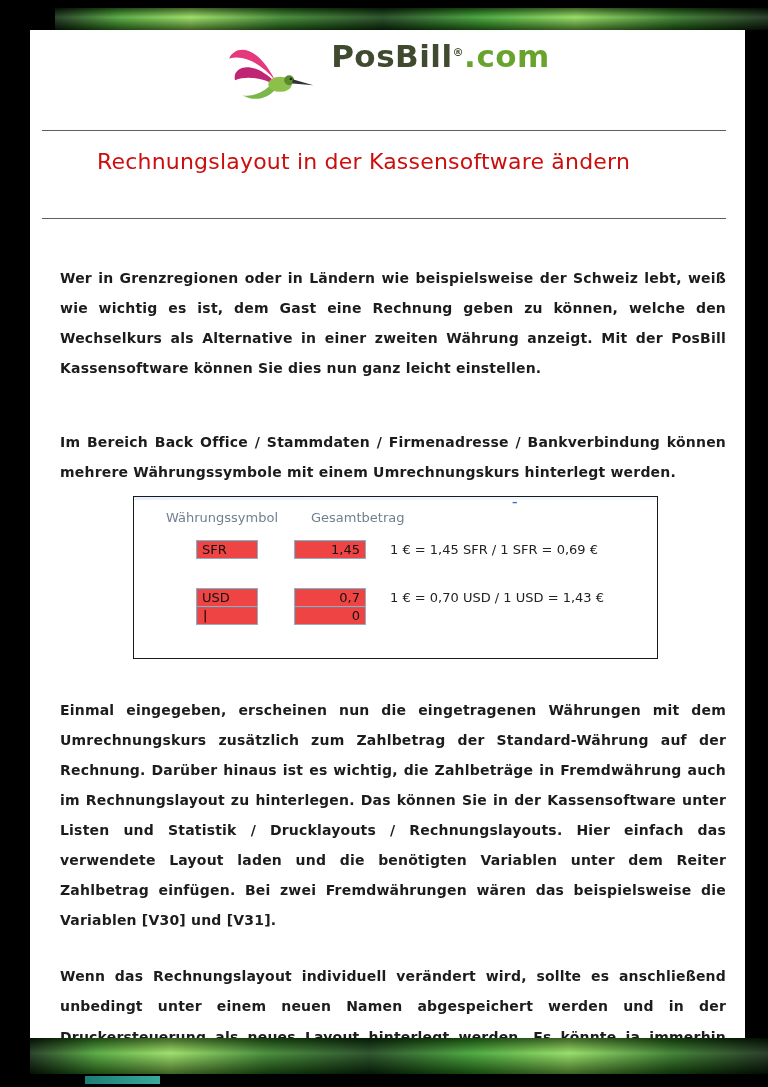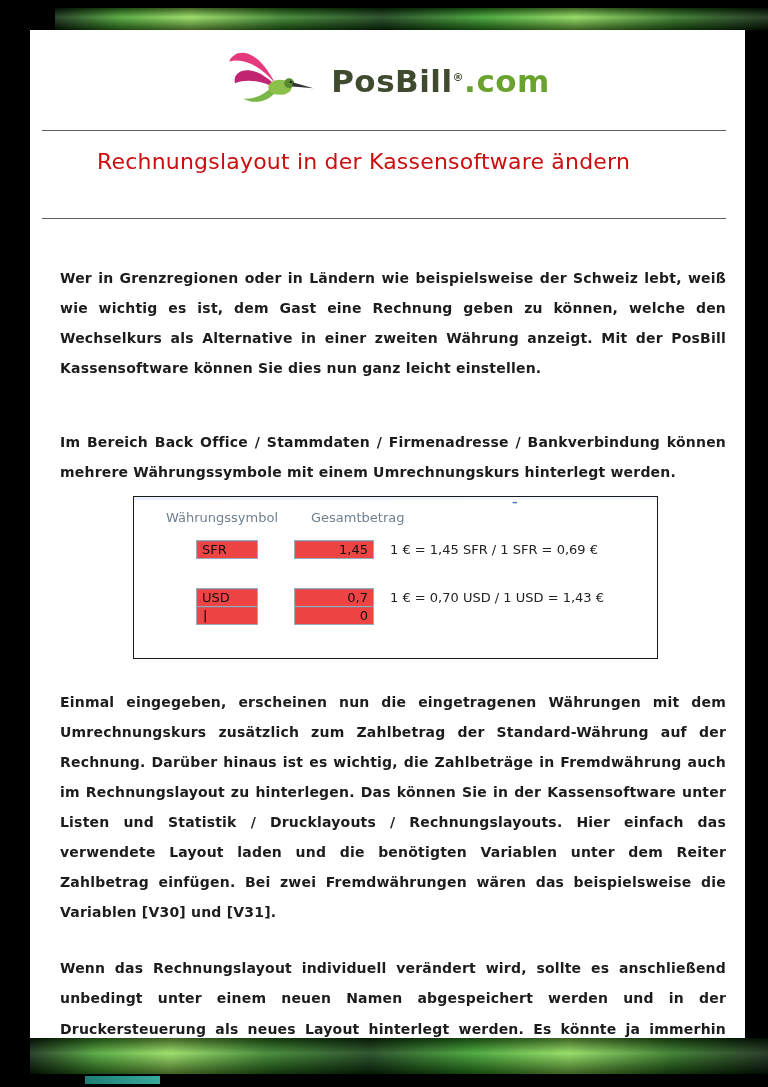--- a/index.html
+++ b/index.html
@@ -20,58 +20,58 @@
   .teal-accent{
     position:absolute;top:1076px;left:85px;width:75px;height:8px;
     background:linear-gradient(90deg,#1d7d74,#38aa9c);
   }
   
   .content{
     position:absolute;left:30px;top:30px;width:715px;height:1008px;
     background:#ffffff;overflow:hidden;
   }
   
-  .logo-row{display:flex;justify-content:center;align-items:center;margin-top:8px;height:86px;}
+  .logo-row{display:flex;justify-content:center;align-items:flex-start;margin-top:8px;height:86px;}
   .logo-text{font-size:31px;font-weight:700;color:#3f4a2e;letter-spacing:.5px;}
   .logo-text .suffix{color:#69a32e;}
   .logo-text sup{font-size:11px;color:#3f4a2e;vertical-align:super;}
   .rule{border:none;border-top:1px solid #5f5f5f;margin:0 19px 0 12px;}
   .rule-1{margin-top:6px;}
   .rule-2{margin-top:44px;}
   .doc-title{
     margin:18px 0 0 67px;font-size:22px;font-weight:400;color:#cc0e0e;letter-spacing:.2px;
   }
   .para{
     font-size:14px;font-weight:700;color:#1c1c1c;text-align:justify;
     line-height:2.15;letter-spacing:.2px;margin:0 19px 0 30px;
   }
   .para-1{margin-top:44px;}
   .para-2{margin-top:44px;}
-  .para-3{margin-top:28px;}
+  .para-3{margin-top:36px;}
   .para-4{margin-top:26px;}
   
   .shot{
     position:relative;width:525px;height:163px;margin:8px 0 0 103px;
     border:1px solid #1a1a1a;background:#fff;box-sizing:border-box;
     font-weight:400;
   }
   .shot-topline{position:absolute;top:0;left:0;right:0;height:3px;
     background:linear-gradient(90deg,#e8f0fb,#f4f8fe);}
   .shot-min{position:absolute;top:-1px;left:378px;color:#3a6ecf;font-size:11px;font-weight:700;}
   .col-label{position:absolute;top:13px;color:#708090;font-size:13px;}
   .col-label-symbol{left:32px;}
   .col-label-rate{left:177px;}
   .in{
     position:absolute;height:19px;background:#ef4444;border:1px solid #96abbd;
     box-shadow:inset 1px 1px 0 rgba(110,135,160,.35);
     font-size:13px;color:#111;box-sizing:border-box;
     display:flex;align-items:center;
   }
   .in-sym{left:62px;width:62px;padding-left:5px;}
-  .in-rate{left:160px;width:80px;justify-content:flex-end;padding-right:5px;} 
+  .in-rate{left:160px;width:72px;justify-content:flex-end;padding-right:5px;} 
   .shot-row{position:absolute;left:0;right:0;height:21px;}
   .shot-row.r0{top:43px;} .shot-row.r1{top:91px;} .shot-row.r2{top:109px;}
   .conv{position:absolute;left:256px;top:2px;font-size:13px;color:#222;white-space:nowrap;}
   .caret{font-weight:400;color:#000;font-size:13px;margin-left:1px;}
 </style>
 </head>
 <body>
 
 <div class="band band-top"></div>
 <div class="band band-bottom"></div>

